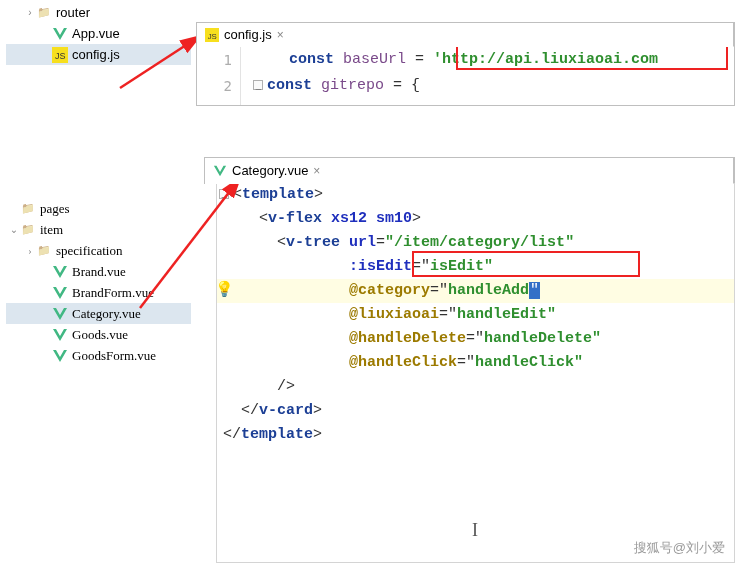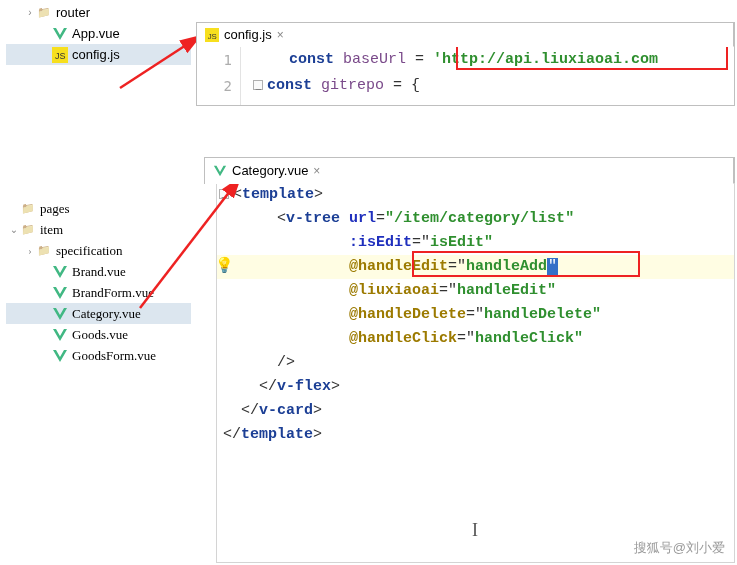--- a/index.html
+++ b/index.html
@@ -192,28 +192,28 @@
       </span>
     <span>Category.vue</span>
     <span class="close">×</span>
   </div>
 </div>
 
 <div class="editor-bot mono">
   <div class="border-top"></div>
   <div class="codewrap">
     <div class="bline"><span class="collapse-mark" style="margin-left:-4px;"></span><span class="punct">&lt;</span><span class="tag">template</span><span class="punct">&gt;</span></div>
+    <div class="bline"><span class="punct">    &lt;</span><span class="tag">v-flex</span><span> </span><span class="attr">xs12</span> <span class="attr">sm10</span><span class="punct">&gt;</span></div>
     <div class="bline"><span class="punct">      &lt;</span><span class="tag">v-tree</span><span> </span><span class="attr">url</span><span class="punct">=</span><span class="aval">"</span><span class="aval">/item/category/list</span><span class="aval">"</span></div>
     <div class="bline"><span>              </span><span class="attr">:isEdit</span><span class="punct">="</span><span class="aval">isEdit</span><span class="aval">"</span></div>
-    <div class="bline hl"><span class="bulb" style="top:auto;">💡</span><span>              </span><span class="attr2">@handleEdit</span><span class="punct">="</span><span class="aval">handleAdd</span><span class="cursor-sel">"</span></div>
+    <div class="bline hl"><span class="bulb" style="top:auto;">💡</span><span>              </span><span class="attr2">@category</span><span class="punct">="</span><span class="aval">handleAdd</span><span class="cursor-sel">"</span></div>
     <div class="bline"><span>              </span><span class="attr2">@liuxiaoai</span><span class="punct">="</span><span class="aval">handleEdit</span><span class="aval">"</span></div>
     <div class="bline"><span>              </span><span class="attr2">@handleDelete</span><span class="punct">="</span><span class="aval">handleDelete</span><span class="aval">"</span></div>
     <div class="bline"><span>              </span><span class="attr2">@handleClick</span><span class="punct">="</span><span class="aval">handleClick</span><span class="aval">"</span></div>
     <div class="bline"><span class="punct">      /&gt;</span></div>
-    <div class="bline"><span class="punct">    &lt;/</span><span class="tag">v-flex</span><span class="punct">&gt;</span></div>
     <div class="bline"><span class="punct">  &lt;/</span><span class="tag">v-card</span><span class="punct">&gt;</span></div>
     <div class="bline"><span class="punct">&lt;/</span><span class="tag">template</span><span class="punct">&gt;</span></div>
   </div>
 </div>
 <div class="redbox1" style="left:412px; top:251px; width:228px; height:26px;"></div>
 
 <svg class="overlay" width="737" height="565">
   <defs>
       <marker id="ah" markerWidth="10" markerHeight="10" refX="8" refY="3" orient="auto">
         <path d="M0,0 L9,3 L0,6 Z" fill="#e22"></path>

